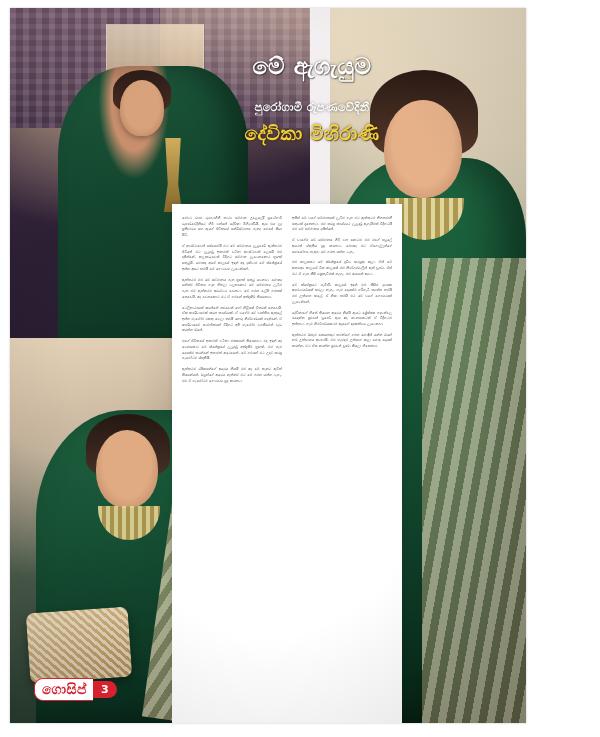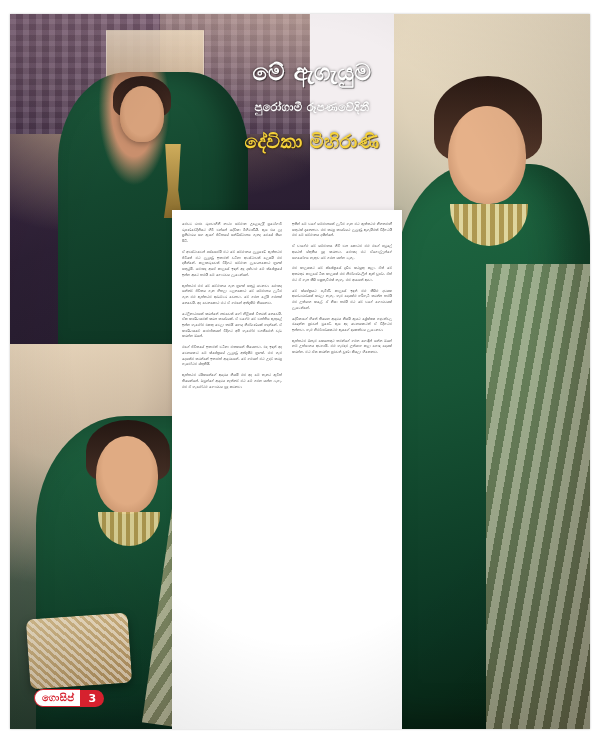--- a/index.html
+++ b/index.html
@@ -20,22 +20,22 @@
     width: 600px;
     height: 737px;
     background: #ffffff;
     overflow: hidden;
   }
 
   
   #sheet {
     position: absolute;
     left: 10px;
-    top: 14px;
-    width: 580px;
+    top: 8px;
+    width: 516px;
     height: 715px;
     background: #f3eef0;
     overflow: hidden;
     box-shadow: 0 0 2px rgba(0,0,0,0.25);
   }
 
   
 
   
   .photo-topleft {
@@ -247,29 +247,29 @@
     font-size: 23px;
     line-height: 1.22;
     font-weight: bold;
     color: #ffffff;
     text-shadow:
       0 0 3px rgba(0,0,0,0.55),
       1px 1px 0 rgba(0,0,0,0.35);
     letter-spacing: 0.5px;
   }
   .headline .kicker {
-    margin-top: 14px;
+    margin-top: 20px;
     font-size: 11.5px;
     font-weight: bold;
     color: #ffffff;
     text-shadow: 0 0 3px rgba(0,0,0,0.55);
     letter-spacing: 0.3px;
   }
   .headline .name {
-    margin-top: 16px;
+    margin-top: 8px;
     font-size: 19px;
     font-weight: bold;
     color: #f6d23a;
     text-shadow:
       0 0 3px rgba(0,0,0,0.6),
       1px 1px 0 rgba(90,60,0,0.6);
     letter-spacing: 0.5px;
   }
 
   
@@ -277,21 +277,21 @@
     position: absolute;
     left: 24px;
     bottom: 22px;
     display: flex;
     align-items: center;
     z-index: 6;
   }
   .page-badge .brand {
     background: #ffffff;
     color: #d6212e;
-    font-size: 10px;
+    font-size: 14px;
     font-weight: bold;
     padding: 2px 6px 2px 7px;
     border-radius: 9px 0 0 9px;
     letter-spacing: 0.4px;
     border: 1px solid #d6212e;
     border-right: none;
     font-family: "DejaVu Sans", sans-serif;
   }
   .page-badge .num {
     background: #d6212e;

